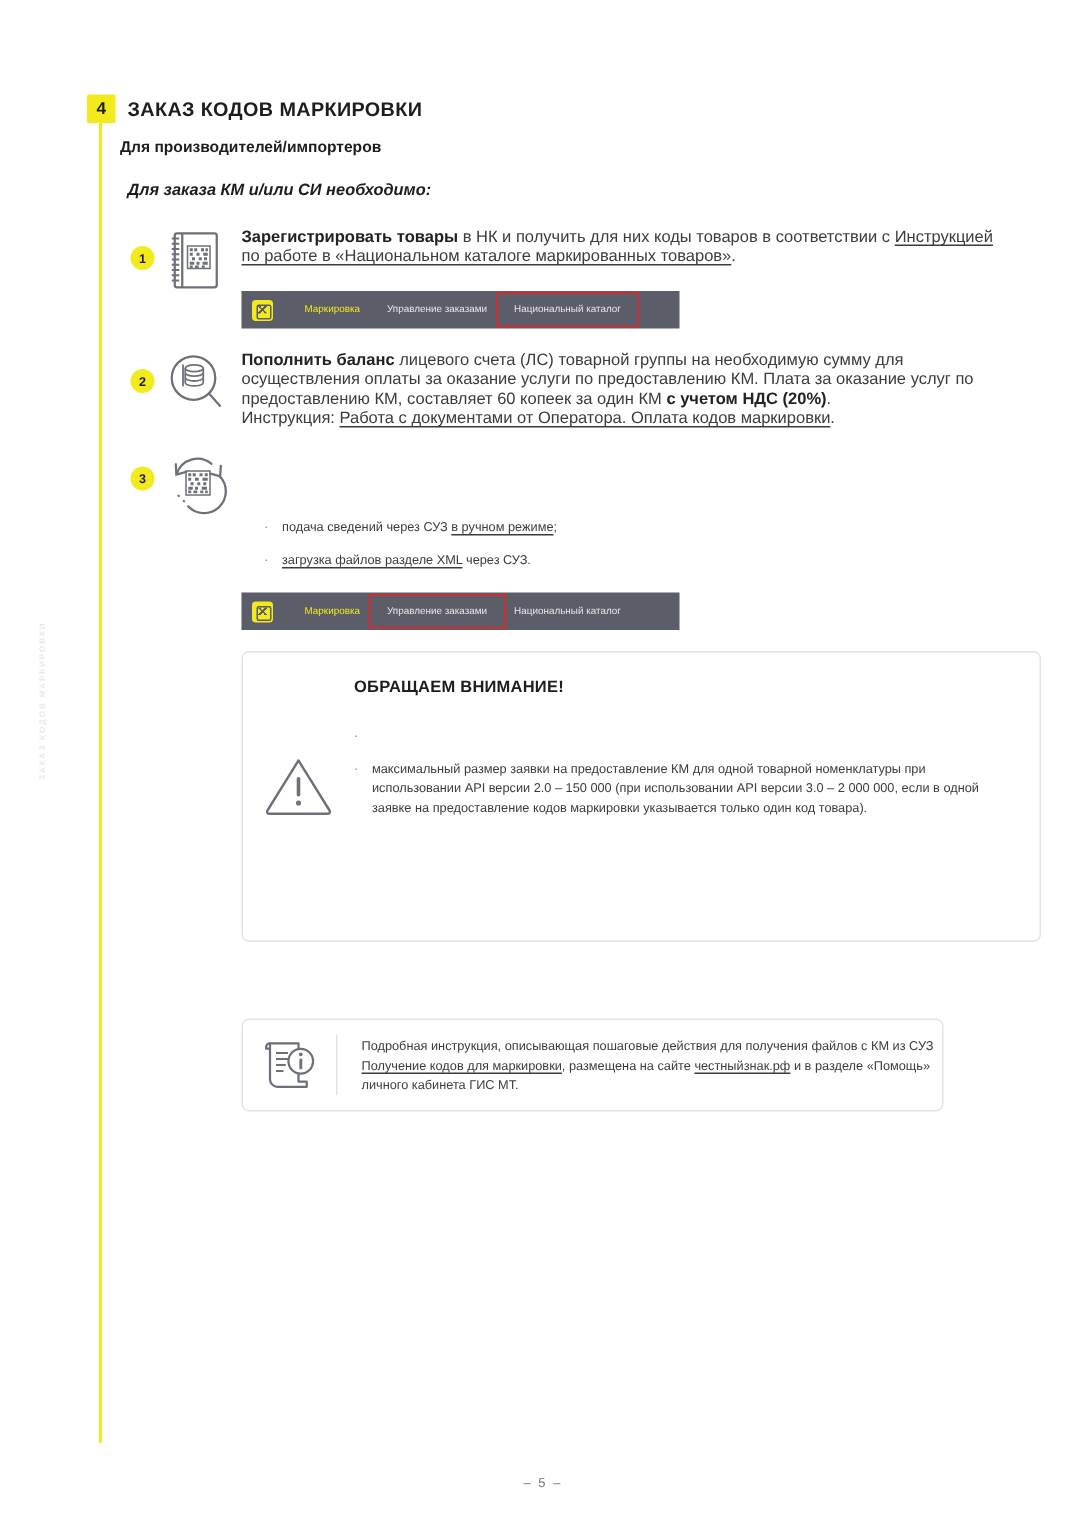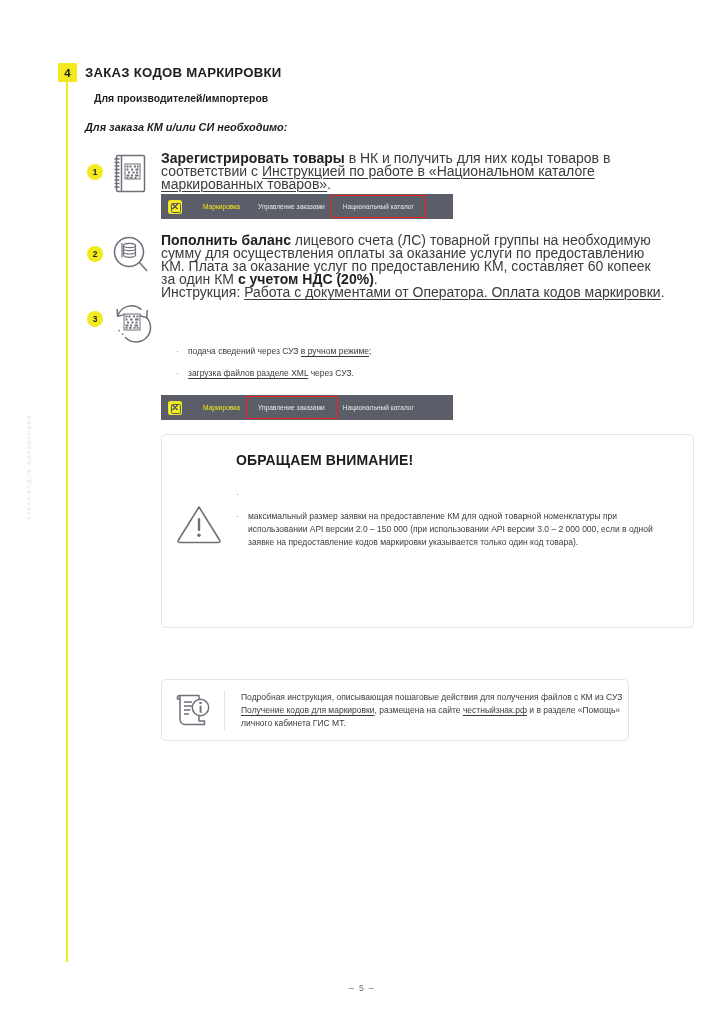--- a/index.html
+++ b/index.html
@@ -57,21 +57,21 @@
     position: absolute;
     left: 85px; top: 65px;
     font-size: 13.2px;
     font-weight: 700;
     letter-spacing: 0.25px;
     color: #1d1d1d;
     text-transform: uppercase;
   }
   .sub-title {
     position: absolute;
-    left: 94px; top: 93px;
+    left: 80px; top: 93px;
     font-size: 10.4px;
     font-weight: 700;
     color: #1d1d1d;
     text-align: right;
   }
   .sub-title2 {
     position: absolute;
     left: 85px; top: 121px;
     font-size: 10.9px;
     font-weight: 700;
@@ -89,21 +89,21 @@
     font-size: 8.4px;
     font-weight: 700;
     display: flex; align-items: center; justify-content: center;
     left: 87px;
   }
   .step-icon { position: absolute; left: 109px; }
 
   .body-text {
     position: absolute;
     left: 161px;
-    font-size: 14px;
+    font-size: 11px;
     line-height: 13.1px;
     color: #3b3b40;
     font-weight: 400;
   }
   .body-text b { font-weight: 700; color: #222226; }
   .lnk {
     color: #3b3b40;
     text-decoration: underline;
     text-underline-offset: 1.6px;
     text-decoration-thickness: 0.6px;
@@ -178,21 +178,21 @@
   }
   .callout-inner { display: flex; height: 100%; }
   .callout-icon {
     flex: none;
     display: flex;
     align-items: flex-start;
     justify-content: center;
   }
   .callout-body { padding-right: 14px; }
   .callout-title {
-    font-size: 14px;
+    font-size: 11px;
     font-weight: 700;
     color: #1d1d1d;
     margin-bottom: 20px;
     letter-spacing: 0.15px;
   }
   .callout-p {
     font-size: 8.5px;
     line-height: 13.1px;
     color: #3b3b40;
   }

